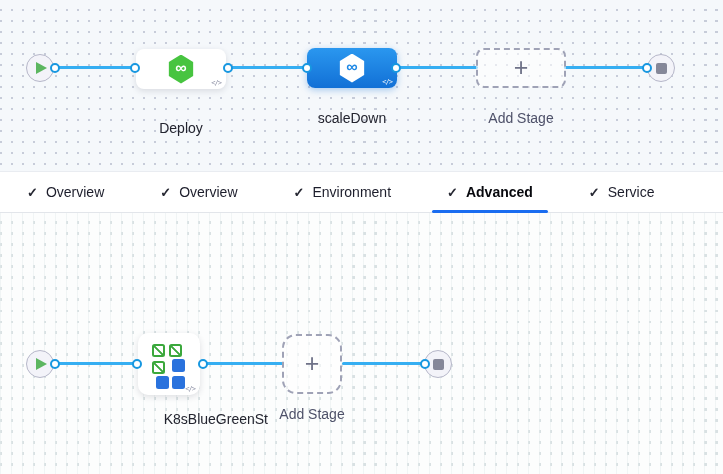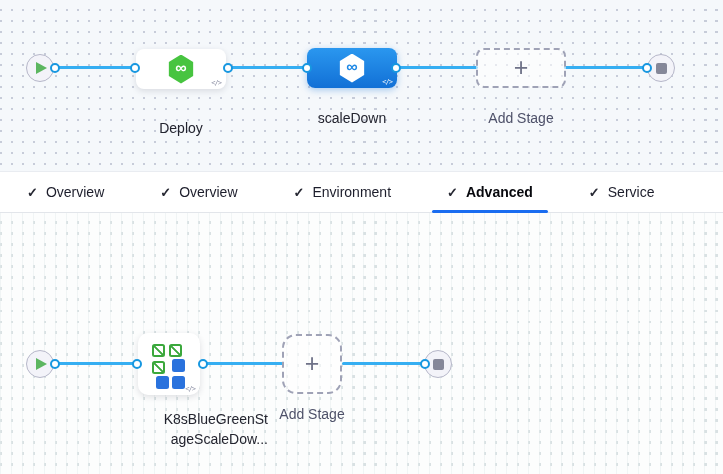--- a/index.html
+++ b/index.html
@@ -168,21 +168,20 @@
       <span class="kicon g" style="left:14px;top:11px;"></span>
       <span class="kicon g" style="left:31px;top:11px;"></span>
       <span class="kicon g" style="left:14px;top:28px;"></span>
       <span class="kicon b" style="left:34px;top:26px;"></span>
       <span class="kicon b" style="left:18px;top:43px;"></span>
       <span class="kicon b" style="left:34px;top:43px;"></span>
       <span class="code-badge">&lt;/&gt;</span>
     </div>
     <div class="step-name">
       <div>K8sBlueGreenSt</div>
-      <div>ageScaleDow...</div>
     </div>
 
     <div class="dashed-box add-step-box">
       <span class="plus">+</span>
     </div>
     <div class="node-label muted" style="left:257px;top:193px;">Add Stage</div>
 
     <div class="term-circle" style="left:424px;top:137px;">
       <div class="stop-sq"></div>
     </div>

